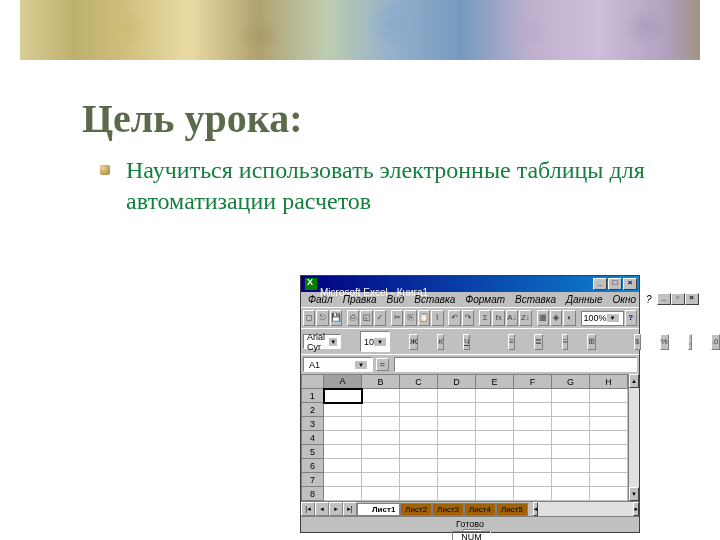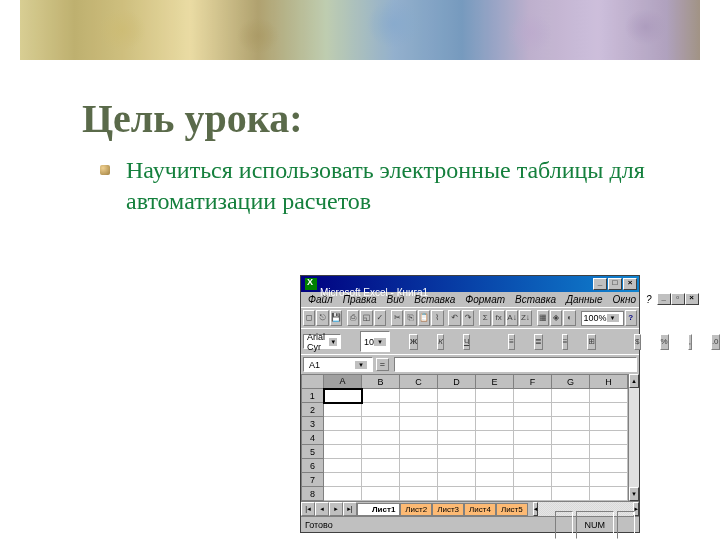--- a/index.html
+++ b/index.html
@@ -318,40 +318,41 @@
       font-size: 7px;
       line-height: 12px;
     }
     .sheet-tabs {
       display: flex;
       font-size: 8px;
     }
     .sheet-tab {
       padding: 1px 4px;
       border: 1px solid #808080;
-      background: #fdba74;
+      background: #a16207;
     }
     .sheet-tab.active {
       background: white;
       font-weight: bold;
       padding-left: 14px;
     }
     .hscroll {
       flex: 1;
       display: flex;
       margin-left: 5px;
     }
     .status-bar {
       display: flex;
       background: #c0c0c0;
       border-top: 1px solid #808080;
       padding: 2px 4px;
       font-size: 9px;
       height: 16px;
       align-items: center;
+      flex-direction: column;
     }
     .status-text {
       flex: 1;
     }
     .status-panel {
       border: 1px solid;
       border-color: #808080 #fff #fff #808080;
       padding: 0 8px;
       margin-left: 3px;
       height: 28px;

